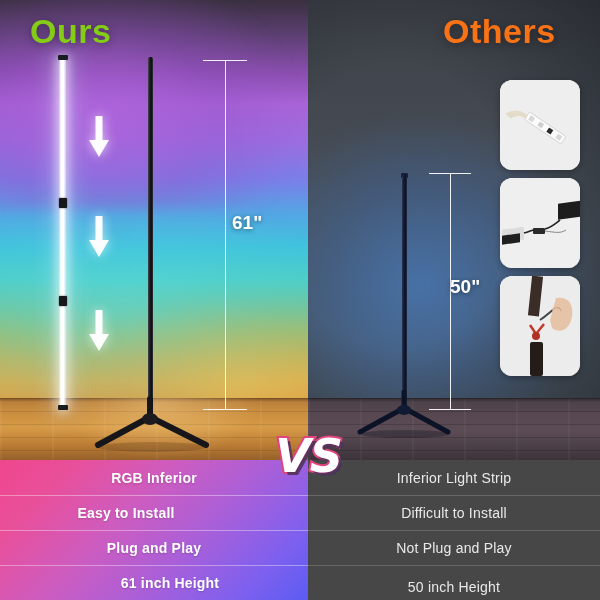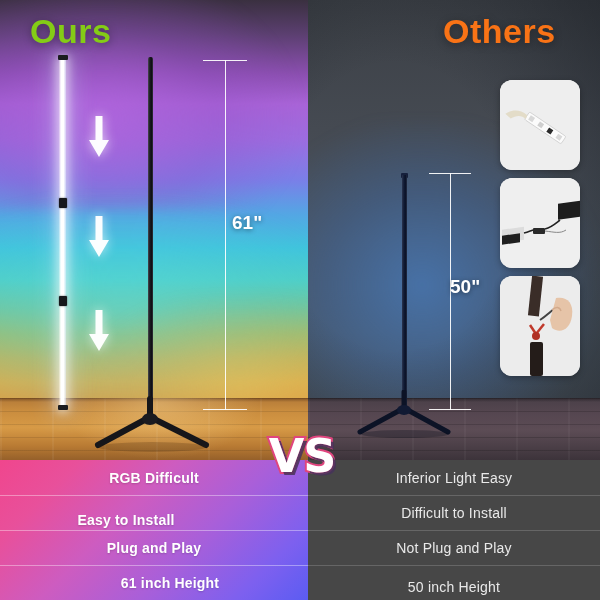--- a/index.html
+++ b/index.html
@@ -324,24 +324,25 @@
   
   .vs {
     position: absolute;
     left: 262px; top: 424px;
     width: 80px; height: 68px;
   }
   .vs-text {
     position: absolute;
     left: 0; top: 0;
     width: 80px;
-    text-align: center;
+    text-align: right;
     font-family: "DejaVu Sans", sans-serif;
     font-size: 46px;
     font-weight: bold;
+    font-style: italic;
     color: #ffffff;
     letter-spacing: -1px;
     line-height: 64px;
     -webkit-text-stroke: 4px #e0457e;
     paint-order: stroke fill;
     text-shadow:
       0 0 0 #e0457e,
       3px 3px 0 rgba(70,50,90,0.85);
   }
 </style>
@@ -474,27 +475,27 @@
     <div class="tbl-right"></div>
 
     <div class="row-sep-l" style="top:35px"></div>
     <div class="row-sep-r" style="top:35px"></div>
     <div class="row-sep-l" style="top:70px"></div>
     <div class="row-sep-r" style="top:70px"></div>
     <div class="row-sep-l" style="top:105px"></div>
     <div class="row-sep-r" style="top:105px"></div>
 
     <div class="row" style="left:0; width:308px; top:0;">
-      <span class="cell-l">RGB Difficult</span>
+      <span class="cell-l">RGB Inferior</span>
     </div>
     <div class="row" style="left:308px; width:292px; top:0;">
-      <span class="cell-r">Inferior Light Easy</span>
-    </div>
-
-    <div class="row" style="left:0; width:252px; top:42px;">
+      <span class="cell-r">Inferior Light Strip</span>
+    </div>
+
+    <div class="row" style="left:0; width:252px; top:35px;">
       <span class="cell-l">Easy to Install</span>
     </div>
     <div class="row" style="left:0; width:308px; top:70px;">
       <span class="cell-l">Plug and Play</span>
     </div>
 
     <div class="row" style="left:308px; width:292px; top:35px;">
       <span class="cell-r">Difficult to Install</span>
     </div>
     <div class="row" style="left:308px; width:292px; top:70px;">

